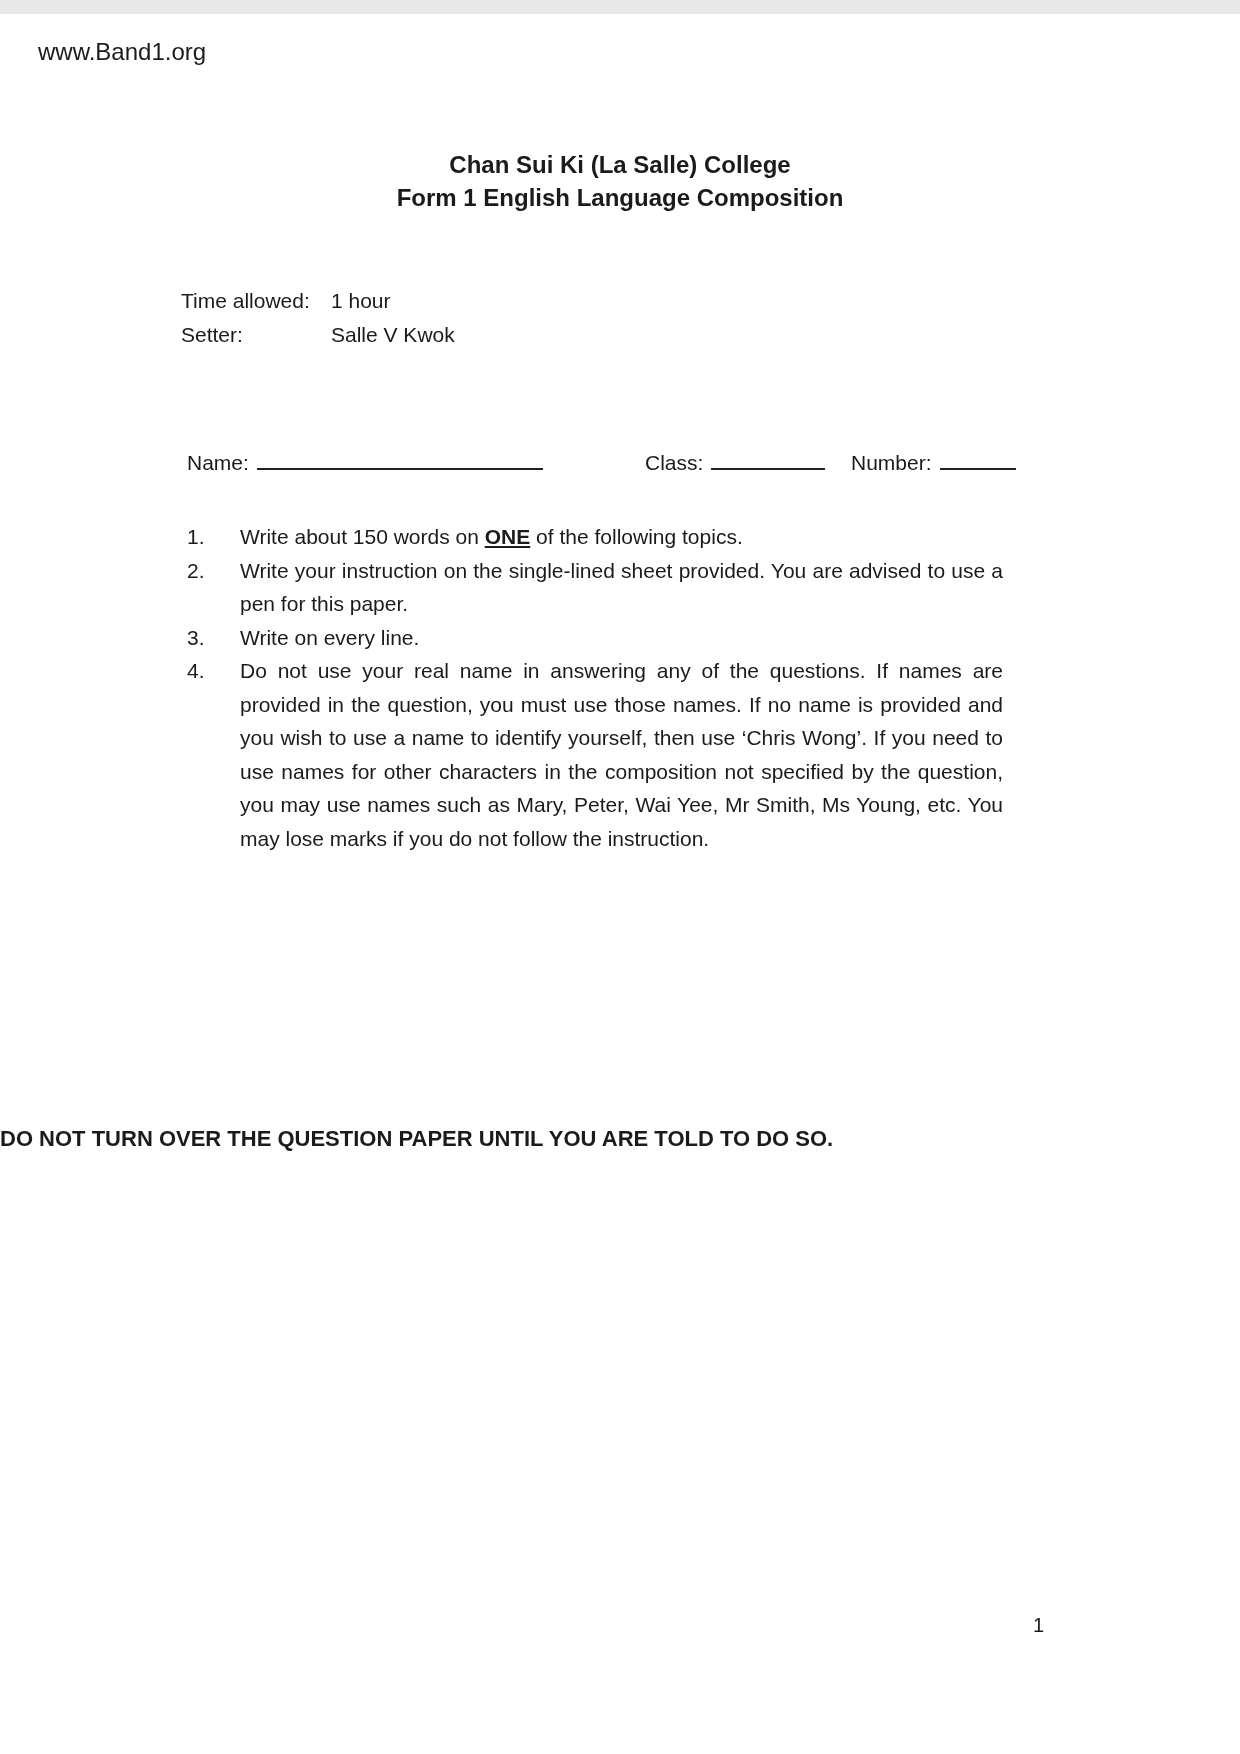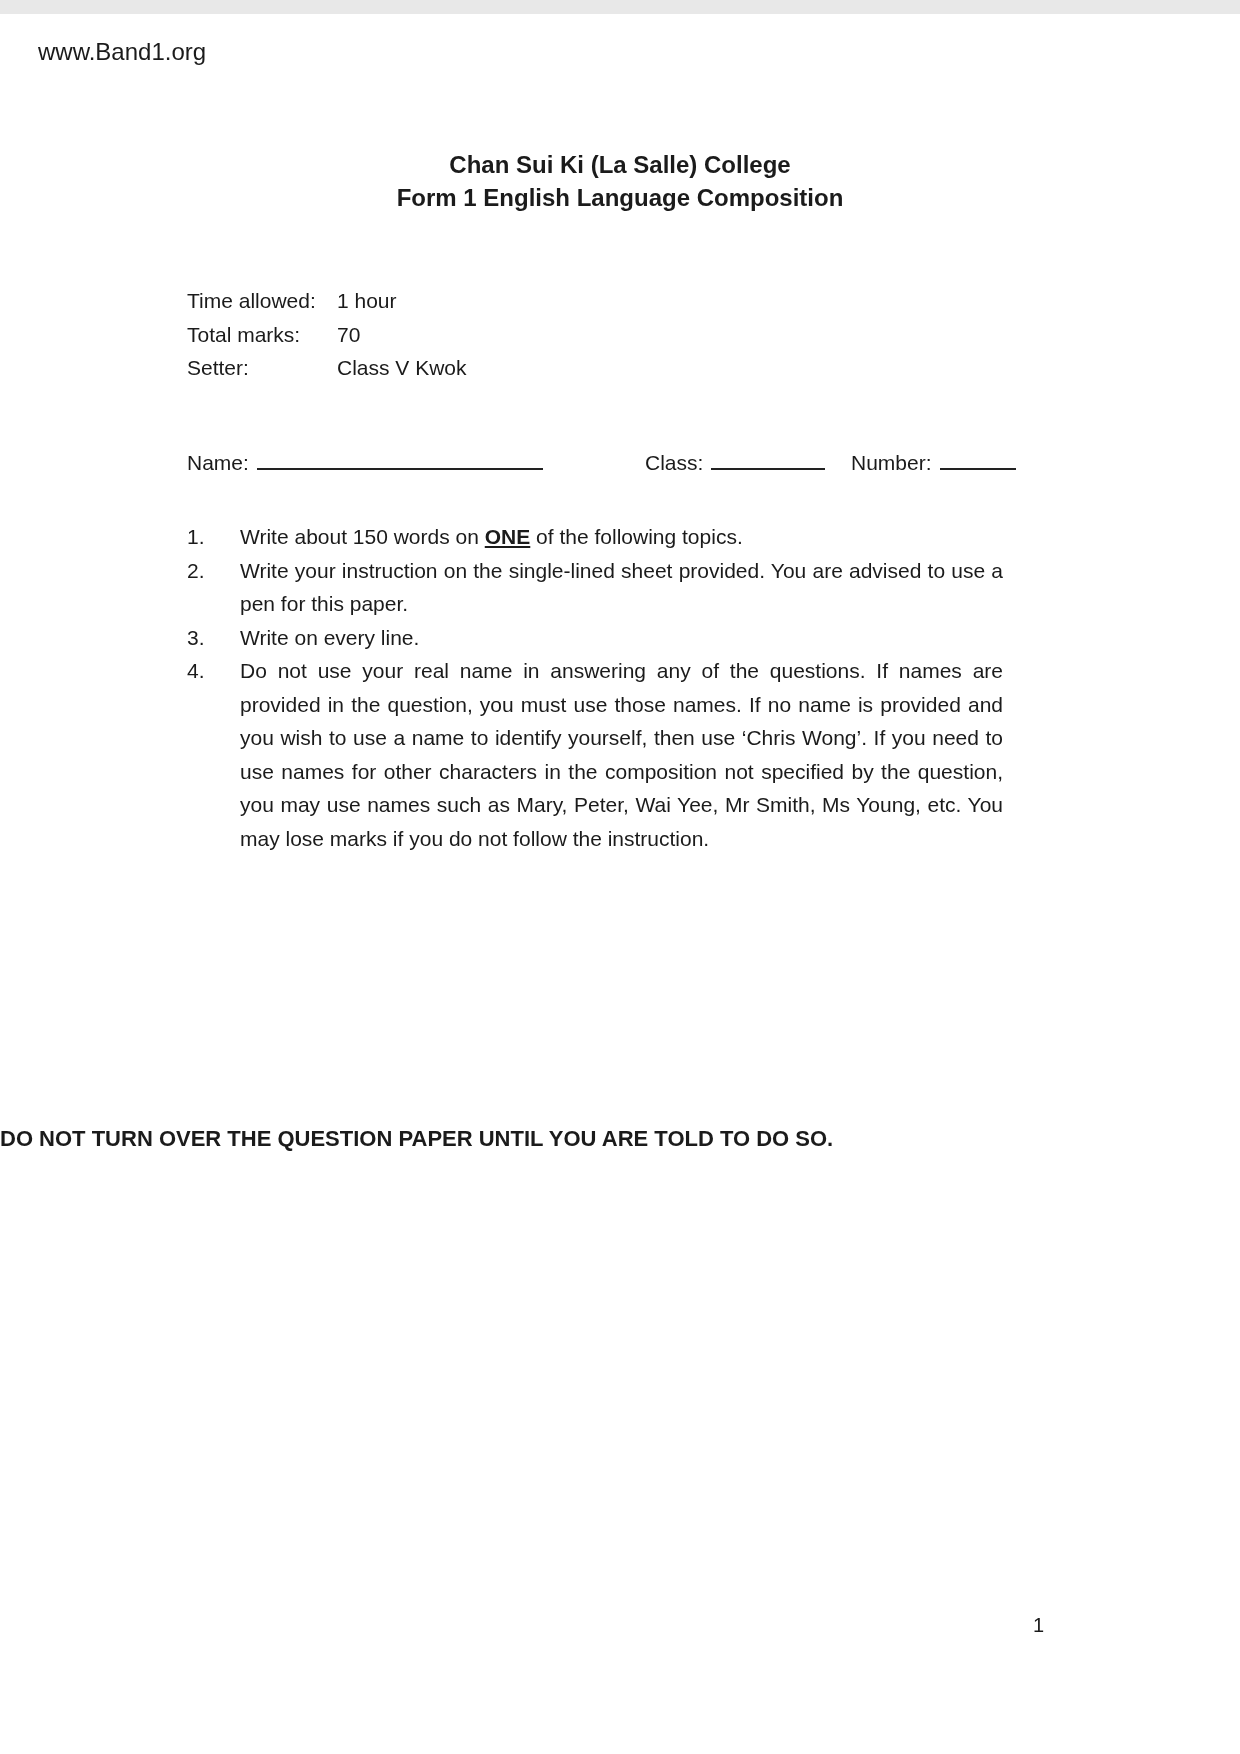--- a/index.html
+++ b/index.html
@@ -28,21 +28,21 @@
     left: 0;
     right: 0;
     top: 134px;
     text-align: center;
     font-weight: bold;
     font-size: 24px;
     line-height: 33px;
   }
   .info-block {
     position: absolute;
-    left: 187px;
+    left: 181px;
     top: 270px;
     font-size: 21px;
     line-height: 33.5px;
   }
   .info-row {
     display: grid;
     grid-template-columns: 150px auto;
   }
   .student-row {
     position: absolute;
@@ -113,26 +113,22 @@
     <div>Chan Sui Ki (La Salle) College</div>
     <div>Form 1 English Language Composition</div>
   </div>
 
   <div class="info-block">
     <div class="info-row">
       <span>Time allowed:</span>
       <span>1 hour</span>
     </div>
     <div class="info-row">
-      <span>Total marks:</span>
-      <span>70</span>
-    </div>
-    <div class="info-row">
       <span>Setter:</span>
-      <span>Class V Kwok</span>
+      <span>Salle V Kwok</span>
     </div>
   </div>
 
   <div class="student-row">
     <span class="field-group name">
       <span>Name:</span><span class="blank name-blank"></span>
     </span>
     <span class="field-group class">
       <span>Class:</span><span class="blank class-blank"></span>
     </span>

